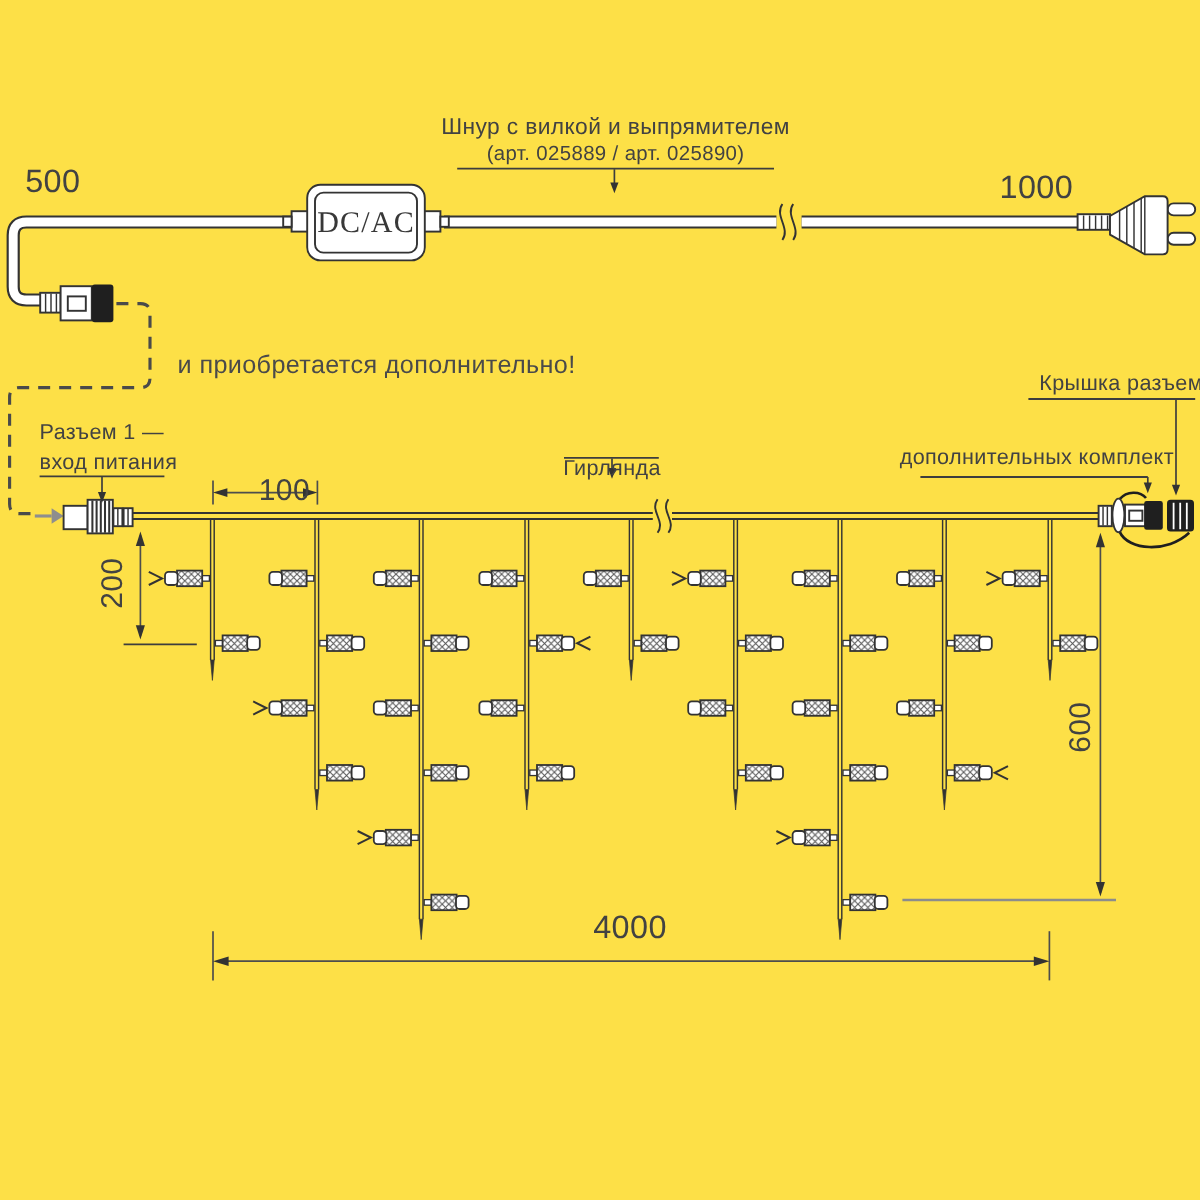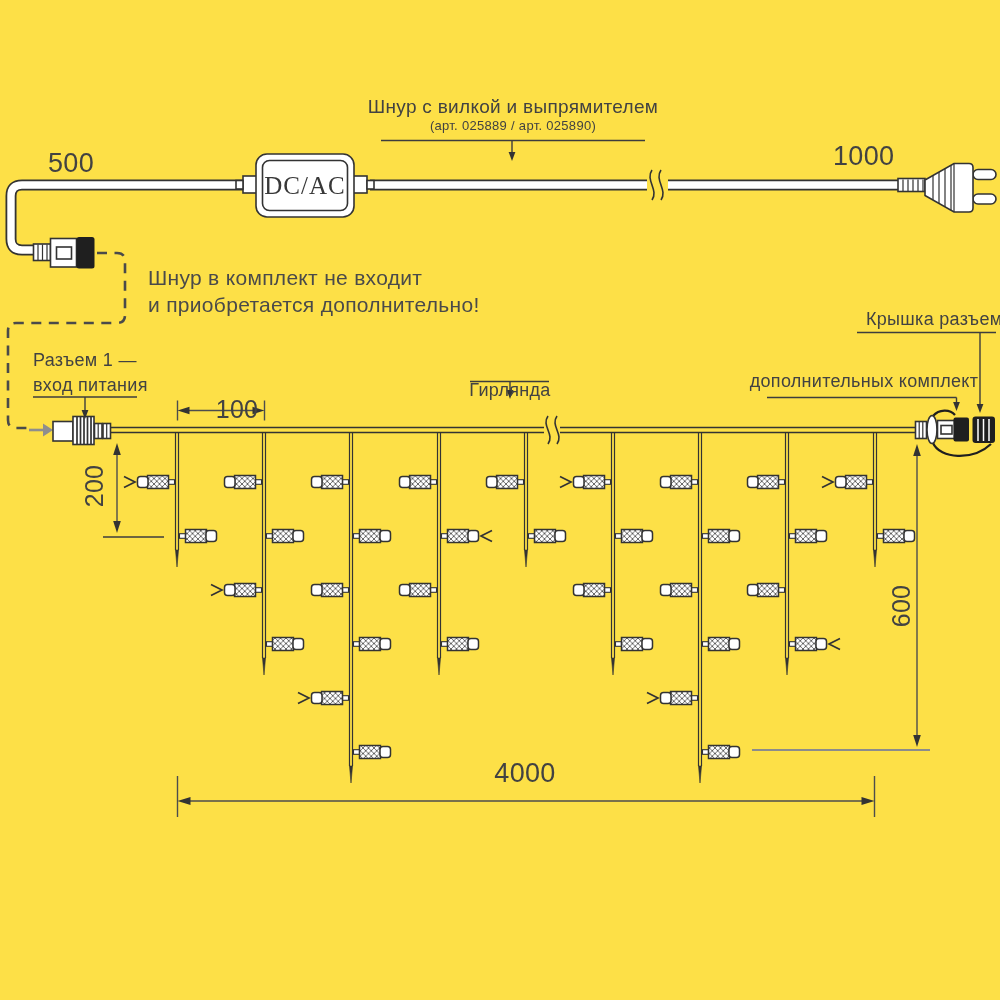--- a/index.html
+++ b/index.html
@@ -10,21 +10,21 @@
   svg{position:absolute;left:0;top:0;}
   .t{position:absolute;white-space:nowrap;color:#424242;letter-spacing:.3px;}
   .c{transform:translateX(-50%);}
   .cc{transform:translate(-50%,-50%);}
   .rot{transform:translate(-50%,-50%) rotate(-90deg);}
   .fs27{font-size:27px;}
   .fs25{font-size:25px;}
   .fs21{font-size:21px;color:#4a4a4a;}
   .fs19{font-size:19px;}
   .fs18{font-size:18px;}
-  .fs13{font-size:13px;}
+  .fs13{font-size:17px;}
   .dcac{font-size:25px;letter-spacing:1px;color:#383838;}
   
   .cbl-o{stroke:#333;stroke-width:11;fill:none;}
   .cbl-i{stroke:#fff;stroke-width:7.4;fill:none;}
   .sq{stroke:#333;stroke-width:1.6;fill:none;}
   .shp{fill:#fff;stroke:#333;stroke-width:1.6;}
   .dash{stroke:#4a4a4a;stroke-width:2.6;fill:none;stroke-dasharray:10 7.5;}
   .dl{stroke:#4d4d4d;stroke-width:1.4;}
   .ul{stroke:#3d3d3d;stroke-width:1.5;}
   .pl{stroke:#3d3d3d;stroke-width:1.4;}
@@ -325,24 +325,23 @@
       <polygon points="980,413 976.6,404 983.4,404" class="ah"></polygon>
 
       <line x1="767" y1="397.5" x2="956.5" y2="397.5" class="ul"></line>
       <line x1="956.5" y1="397.5" x2="956.5" y2="403" class="pl"></line>
       <polygon points="956.5,411 953.1,402 959.9,402" class="ah"></polygon>
     </g>
   </svg>
 
   <div class="t c fs19" style="left:513px;top:96px;">Шнур с вилкой и выпрямителем</div>
   <div class="t c fs13" style="left:513px;top:118px;">(арт. 025889 / арт. 025890)</div>
-  <div class="t fs27" style="left:21px;top:148px;margin-left:27px;">500</div>
+  <div class="t fs27" style="left:21px;top:136px;">500</div>
   <div class="t fs27" style="left:833px;top:141px;">1000</div>
   <div class="t cc dcac" style="left:305px;top:186px;font-family:Liberation Serif, serif;">DC/AC</div>
-  <div class="t fs21" style="left:148px;top:266px;">Шнур в комплект не входит</div>
   <div class="t fs21" style="left:148px;top:293px;">и приобретается дополнительно!</div>
 
   <div class="t fs18" style="left:33px;top:350px;">Разъем 1 —</div>
   <div class="t fs18" style="left:33px;top:375px;text-align:right;">вход питания</div>
   <div class="t c fs25" style="left:221px;top:395px;margin-left:16px;">100</div>
   <div class="t c fs18" style="left:510px;top:352px;margin-top:28px;">Гирлянда</div>
   <div class="t fs18" style="left:866px;top:309px;">Крышка разъема</div>
   <div class="t c fs18" style="left:864px;top:371px;">дополнительных комплект</div>
 
   <div class="t rot fs25" style="left:94px;top:486px;">200</div>

